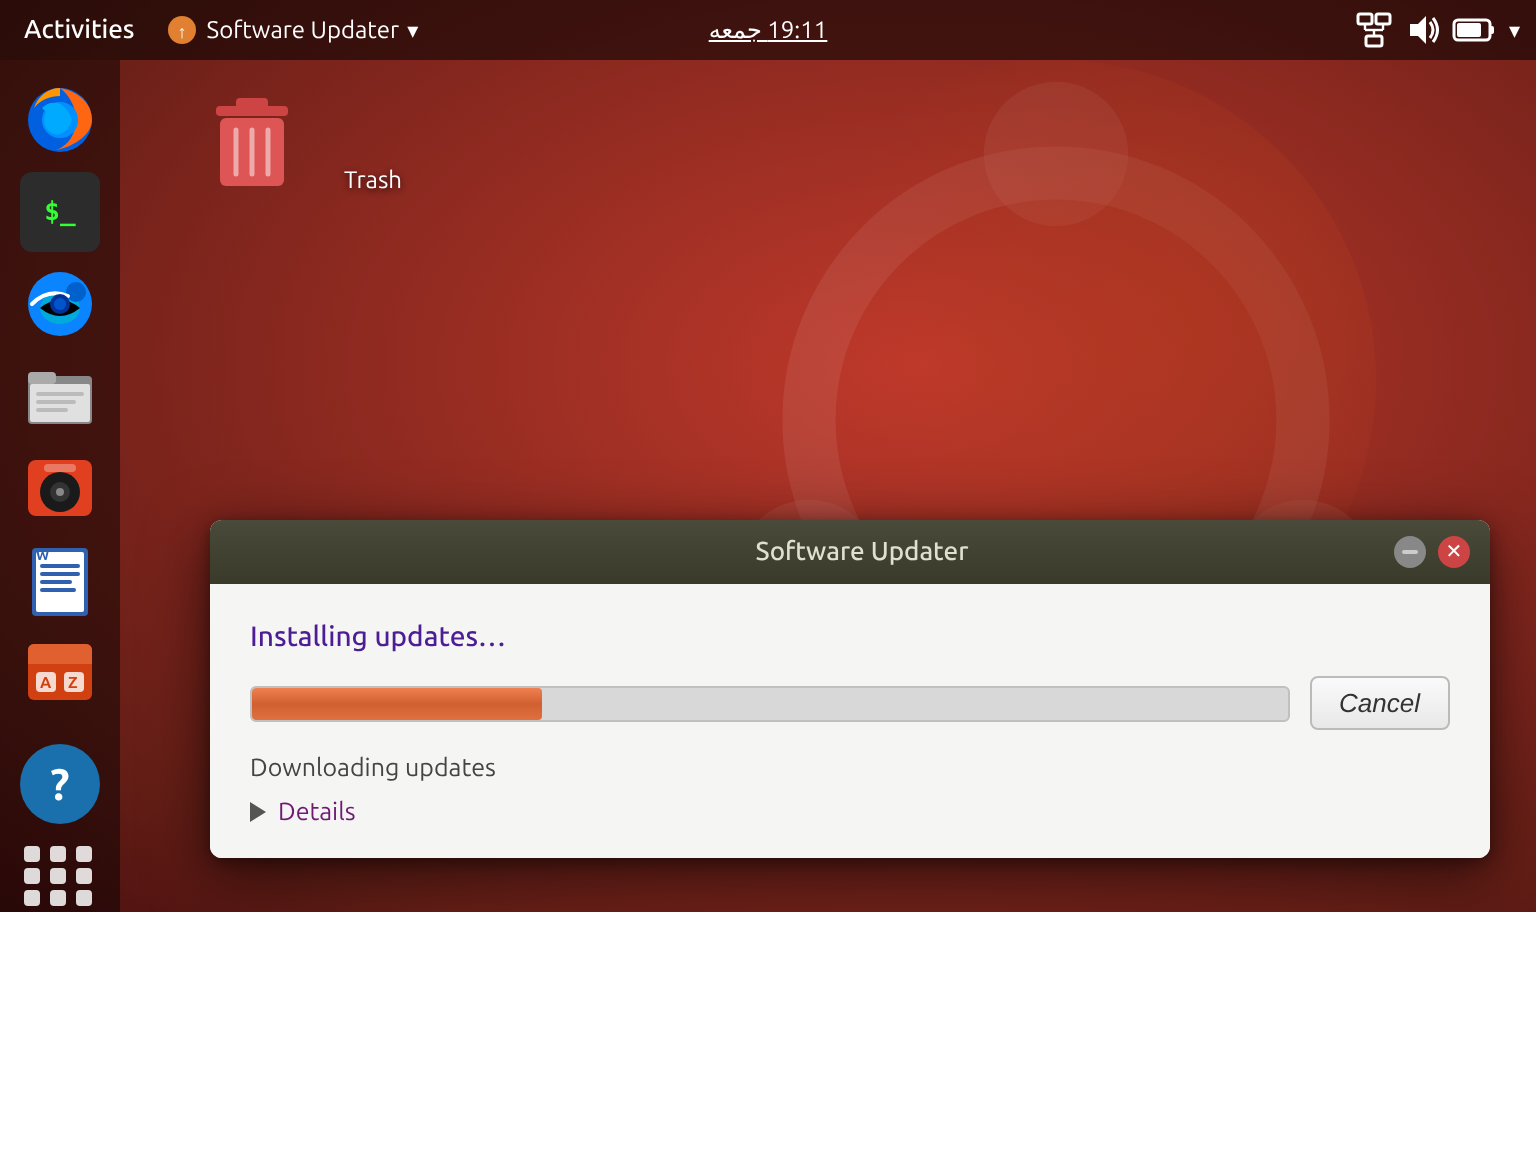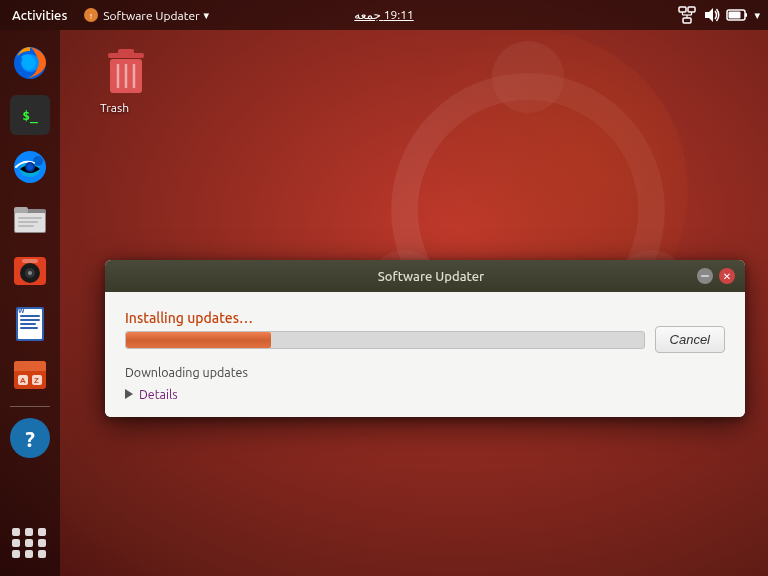--- a/index.html
+++ b/index.html
@@ -8,21 +8,21 @@
       width: 768px;
       height: 576px;
       overflow: hidden;
       font-family: 'Ubuntu', 'Segoe UI', sans-serif;
       position: relative;
     }
 
     
     .desktop {
       width: 768px;
-      height: 576px;
+      height: 456px;
       background: radial-gradient(ellipse at 60% 40%, #c0392b 0%, #a93226 20%, #922b21 40%, #7b241c 60%, #641e16 80%, #4a0f0f 100%);
       position: relative;
       overflow: hidden;
     }
 
     
     .desktop::after {
       content: '';
       position: absolute;
       right: 80px;
@@ -178,24 +178,24 @@
       background: rgba(255,255,255,0.3);
       margin: 2px 0;
     }
 
     
     .desktop-trash {
       position: absolute;
       top: 45px;
       left: 100px;
       display: flex;
-      flex-direction: column;
-      align-items: flex-start;
-      cursor: pointer;
-      gap: 4px;
+      flex-direction: row;
+      align-items: flex-end;
+      cursor: pointer;
+      gap: 20px;
     }
 
     .trash-icon-wrap {
       width: 52px;
       height: 52px;
       display: flex;
       align-items: center;
       justify-content: center;
     }
 
@@ -277,22 +277,22 @@
       font-size: 10px;
     }
 
     .dialog-content {
       padding: 18px 20px 16px;
       background: #f5f5f3;
     }
 
     .installing-text {
       font-size: 14px;
-      color: #c2410c;
-      margin-bottom: 0;
+      color: #4c1d95;
+      margin-bottom: 12px;
       font-weight: 500;
     }
 
     .progress-row {
       display: flex;
       align-items: center;
       gap: 10px;
       margin-bottom: 12px;
     }
 

